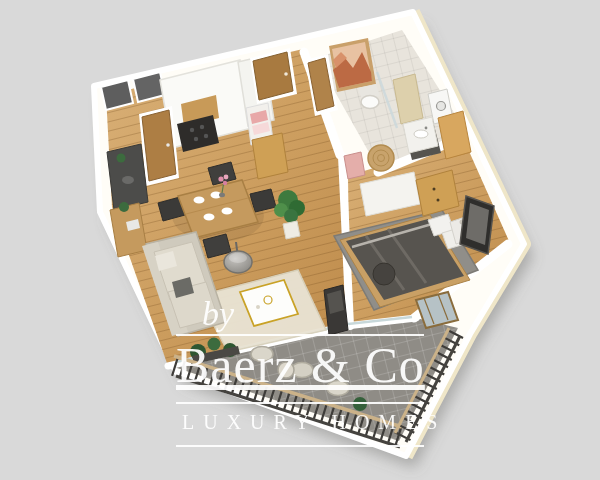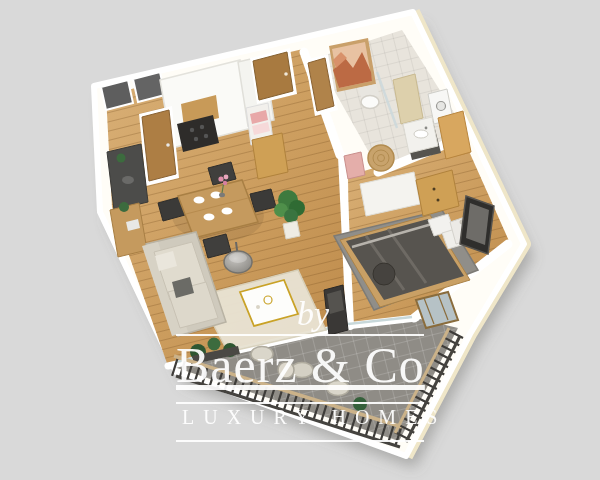--- a/index.html
+++ b/index.html
@@ -2,28 +2,28 @@
 <html><head>
 <meta charset="utf-8">
 <style>
   html,body{margin:0;padding:0;}
   .canvas{position:relative;width:600px;height:480px;background:#d9d9d9;overflow:hidden;
           font-family:"Liberation Serif","DejaVu Serif",serif;}
   .plan-svg{position:absolute;left:0;top:0;}
   
   .watermark{position:absolute;left:50%;top:294px;transform:translateX(-50%);
              width:248px;text-align:center;color:rgba(255,255,255,.93);}
-  .wm-by{display:block;text-align:center;padding-left:26px;
+  .wm-by{display:block;text-align:left;padding-left:26px;
          font:italic 400 34px/40px "Liberation Serif","DejaVu Serif",serif;}
   .wm-rule{height:0;border:none;border-top:2px solid rgba(255,255,255,.92);margin:0;}
   .wm-brand{font:400 50px/56px "Liberation Serif","DejaVu Serif",serif;
             letter-spacing:1px;white-space:nowrap;margin-top:1px;text-decoration:underline;}
   .wm-rule2{margin-top:9px;}
   .wm-tagline{font:400 20px/26px "Liberation Serif","DejaVu Serif",serif;
-              letter-spacing:9px;white-space:nowrap;padding-left:6px;}
+              letter-spacing:9px;white-space:nowrap;margin-top:5px;padding-left:6px;}
   .wm-rule3{margin-top:10px;}
 </style>
 </head>
 <body>
 
 <div class="canvas">
 
 <svg class="plan-svg" width="600" height="480" viewBox="0 0 600 480">
   <defs>
     <filter id="soft" x="-20%" y="-20%" width="140%" height="140%">

